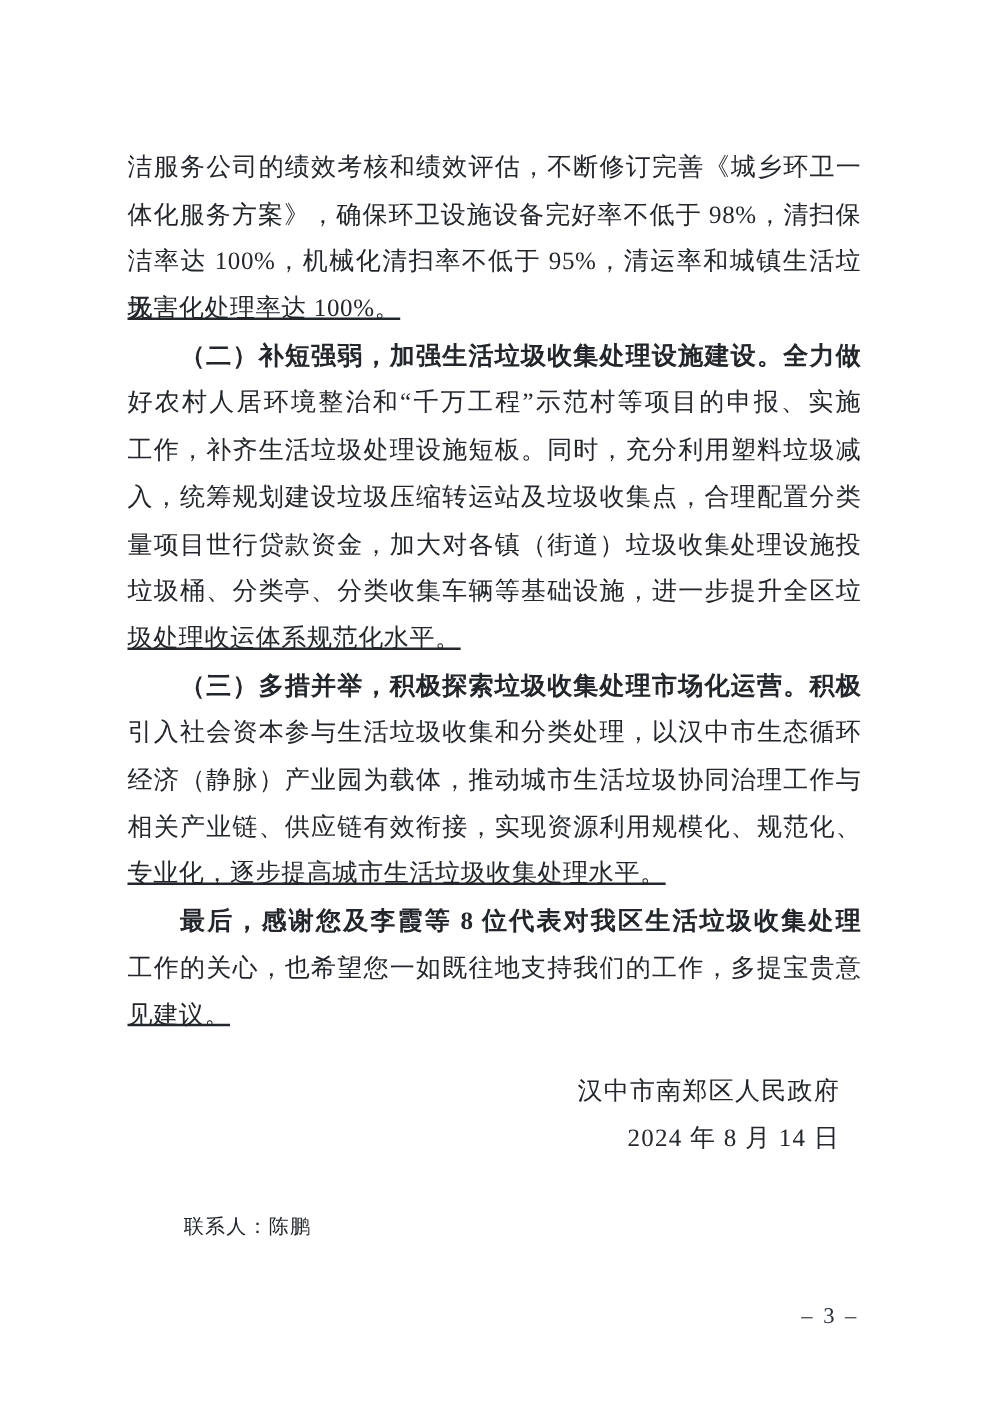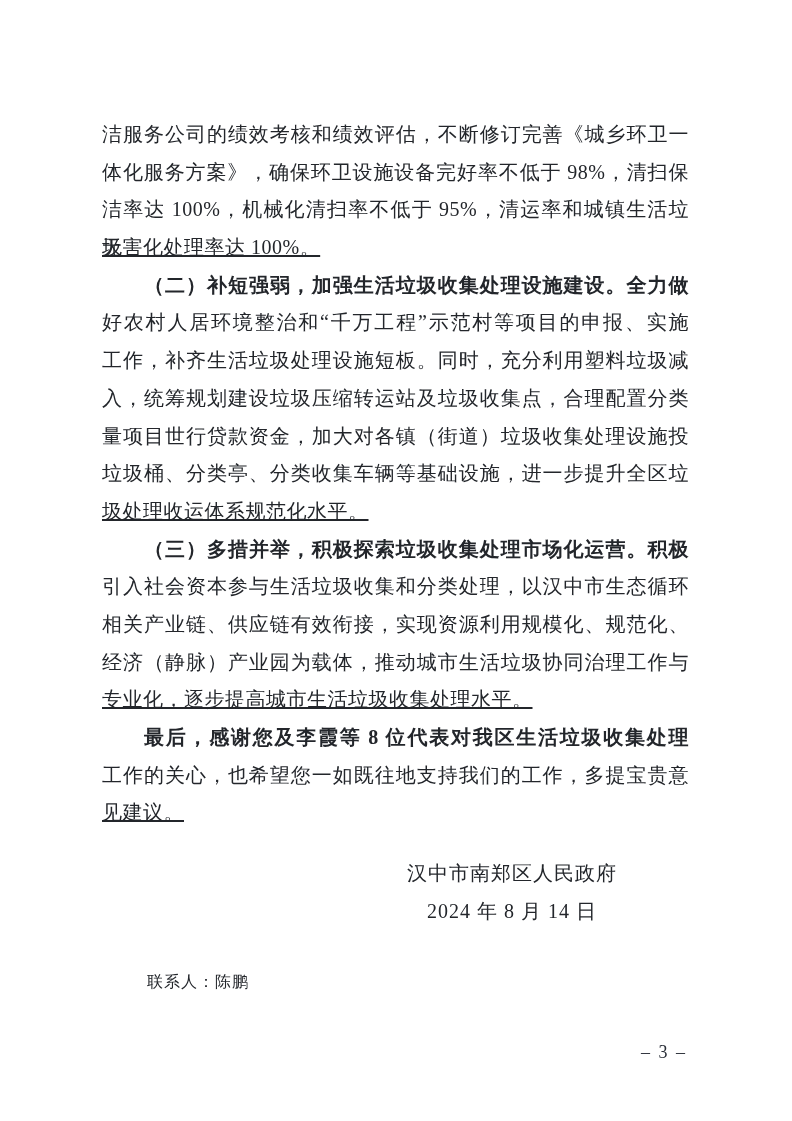--- a/index.html
+++ b/index.html
@@ -39,21 +39,21 @@
   }
   .line.last {
     text-align-last: left;
     text-decoration: underline;
   }
   #signature {
     position: absolute;
     left: 352px;
     top: 855px;
     width: 320px;
-    text-align: center;
+    text-align: right;
     font-size: 20px;
     line-height: 37.7px;
     letter-spacing: 1px;
   }
   #contact {
     position: absolute;
     left: 147px;
     top: 963px;
     font-size: 16px;
     line-height: 37.7px;
@@ -82,22 +82,22 @@
       <div class="line last">无害化处理率达 100%。</div>
       <div class="line indent">（二）补短强弱，加强生活垃圾收集处理设施建设。全力做</div>
       <div class="line">好农村人居环境整治和“千万工程”示范村等项目的申报、实施</div>
       <div class="line">工作，补齐生活垃圾处理设施短板。同时，充分利用塑料垃圾减</div>
       <div class="line">入，统筹规划建设垃圾压缩转运站及垃圾收集点，合理配置分类</div>
       <div class="line">量项目世行贷款资金，加大对各镇（街道）垃圾收集处理设施投</div>
       <div class="line">垃圾桶、分类亭、分类收集车辆等基础设施，进一步提升全区垃</div>
       <div class="line last">圾处理收运体系规范化水平。</div>
       <div class="line indent">（三）多措并举，积极探索垃圾收集处理市场化运营。积极</div>
       <div class="line">引入社会资本参与生活垃圾收集和分类处理，以汉中市生态循环</div>
+      <div class="line">经济（静脉）产业园为载体，推动城市生活垃圾协同治理工作与</div>
       <div class="line">相关产业链、供应链有效衔接，实现资源利用规模化、规范化、</div>
-      <div class="line">经济（静脉）产业园为载体，推动城市生活垃圾协同治理工作与</div>
       <div class="line last">专业化，逐步提高城市生活垃圾收集处理水平。</div>
       <div class="line indent">最后，感谢您及李霞等 8 位代表对我区生活垃圾收集处理</div>
       <div class="line">工作的关心，也希望您一如既往地支持我们的工作，多提宝贵意</div>
       <div class="line last">见建议。</div>
     </div>
 
   <div id="signature">
     <div>汉中市南郑区人民政府</div>
     <div>2024 年 8 月 14 日</div>
   </div>

